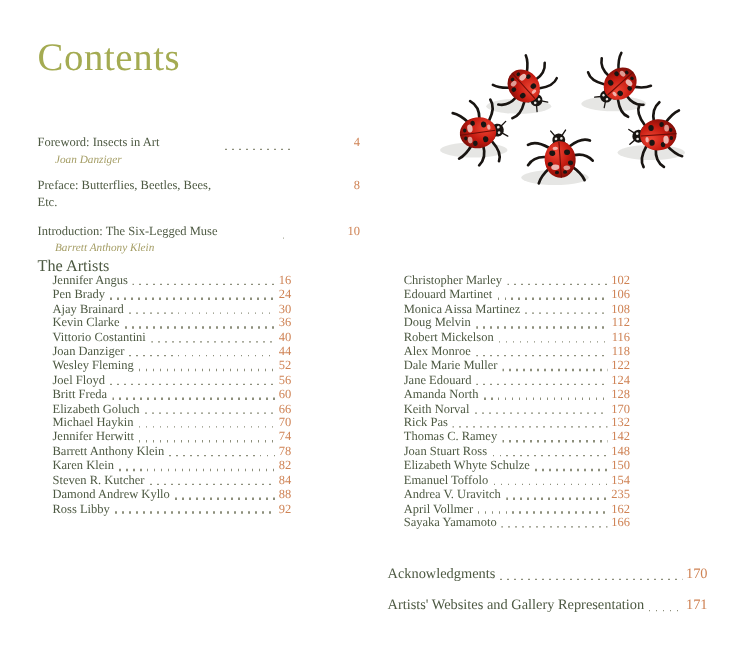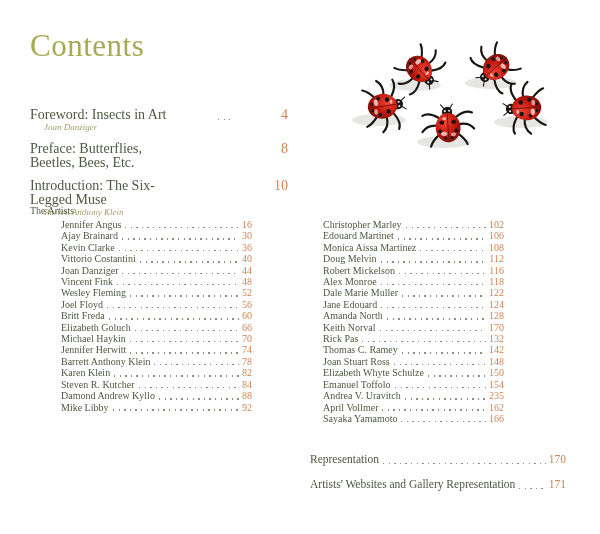--- a/index.html
+++ b/index.html
@@ -46,40 +46,40 @@
   .num { color: #cf8355; }
 
   
   .frontmatter {
     position: absolute;
     left: 30px;
     top: 108px;
     width: 258px;
   }
   .fm-entry { margin-bottom: 9px; }
-  .fm-entry .row { font-size: 14px; line-height: 14px; gap: 48px; }
+  .fm-entry .row { font-size: 10px; line-height: 14px; gap: 48px; }
   .author {
     margin: 0 0 3px 14px;
     font-style: italic;
     font-size: 9px;
     line-height: 11px;
     color: #a59e66;
   }
 
   
   .artists-heading {
     position: absolute;
     left: 30px;
     top: 205px;
-    font-size: 10px;
+    font-size: 13px;
     color: #4d5942;
   }
   .col { position: absolute; top: 219px; }
   .col .row { font-size: 10px; line-height: 11.4px; }
-  .col-left  { left: 42px;  width: 191px; margin-left: 19px; }
+  .col-left  { left: 42px;  width: 191px; }
   .col-right { left: 323px; width: 181px; }
 
   
   .backmatter {
     position: absolute;
     left: 310px;
     top: 452px;
     width: 256px;
   }
   .backmatter .row { font-size: 11.5px; line-height: 14px; margin-bottom: 11px; }
@@ -172,45 +172,45 @@
 
   <div class="artists-heading">The Artists</div>
 
   <div class="col col-left">
       <div class="row">
       <span>Jennifer Angus</span>
       <span class="leader"></span>
       <span class="num">16</span>
     </div>
       <div class="row">
+      <span>Pen Brady</span>
+      <span class="leader"></span>
+      <span class="num">24</span>
+    </div>
+      <div class="row">
       <span>Ajay Brainard</span>
       <span class="leader"></span>
       <span class="num">30</span>
     </div>
       <div class="row">
       <span>Kevin Clarke</span>
       <span class="leader"></span>
       <span class="num">36</span>
     </div>
       <div class="row">
       <span>Vittorio Costantini</span>
       <span class="leader"></span>
       <span class="num">40</span>
     </div>
       <div class="row">
       <span>Joan Danziger</span>
       <span class="leader"></span>
       <span class="num">44</span>
     </div>
       <div class="row">
-      <span>Vincent Fink</span>
-      <span class="leader"></span>
-      <span class="num">48</span>
-    </div>
-      <div class="row">
       <span>Wesley Fleming</span>
       <span class="leader"></span>
       <span class="num">52</span>
     </div>
       <div class="row">
       <span>Joel Floyd</span>
       <span class="leader"></span>
       <span class="num">56</span>
     </div>
       <div class="row">
@@ -247,21 +247,21 @@
       <span>Steven R. Kutcher</span>
       <span class="leader"></span>
       <span class="num">84</span>
     </div>
       <div class="row">
       <span>Damond Andrew Kyllo</span>
       <span class="leader"></span>
       <span class="num">88</span>
     </div>
       <div class="row">
-      <span>Mike Libby</span>
+      <span>Ross Libby</span>
       <span class="leader"></span>
       <span class="num">92</span>
     </div>
     </div>
 
   <div class="col col-right">
       <div class="row">
       <span>Christopher Marley</span>
       <span class="leader"></span>
       <span class="num">102</span>
@@ -348,21 +348,21 @@
     </div>
       <div class="row">
       <span>Sayaka Yamamoto</span>
       <span class="leader"></span>
       <span class="num">166</span>
     </div>
     </div>
 
   <div class="backmatter">
       <div class="row">
-      <span>Representation</span>
+      <span>Acknowledgments</span>
       <span class="leader"></span>
       <span class="num">170</span>
     </div>
       <div class="row">
       <span>Artists' Websites and Gallery Representation</span>
       <span class="leader"></span>
       <span class="num">171</span>
     </div>
     </div>
 

